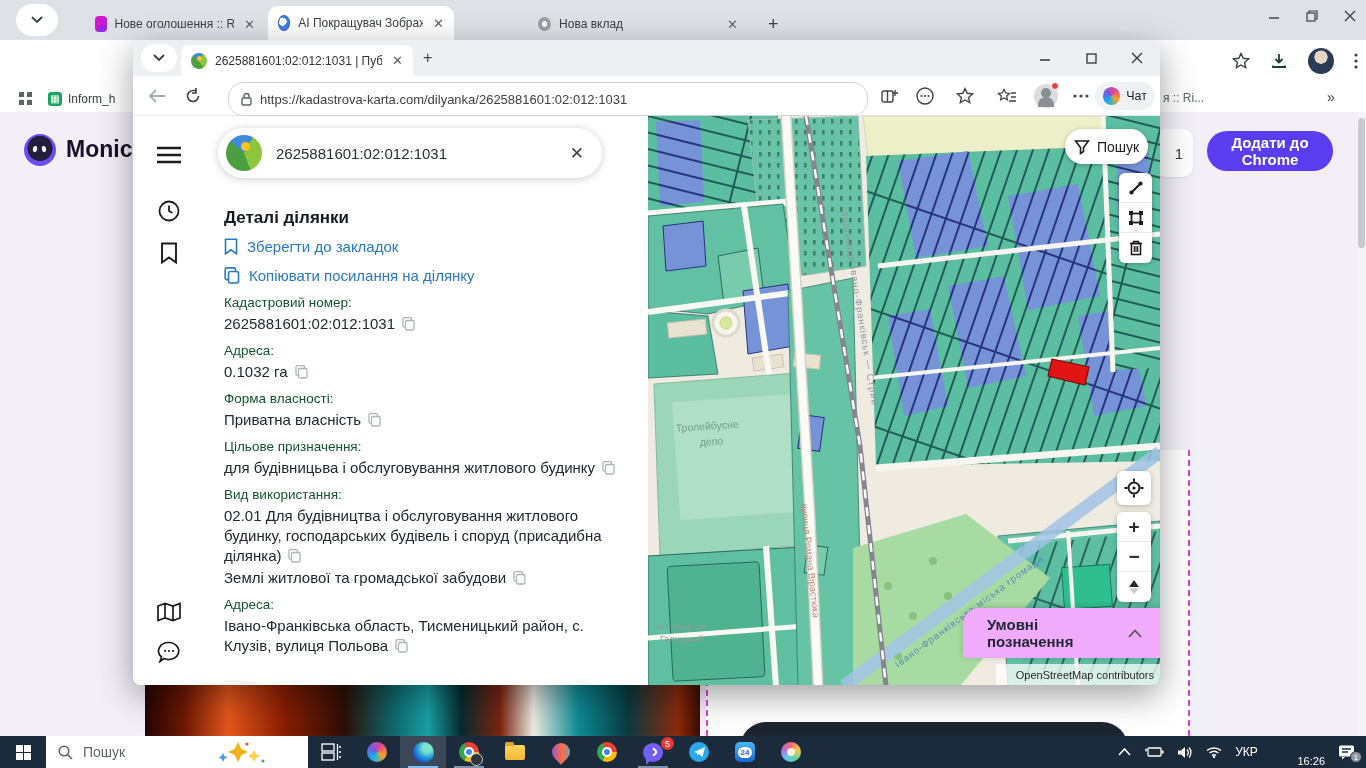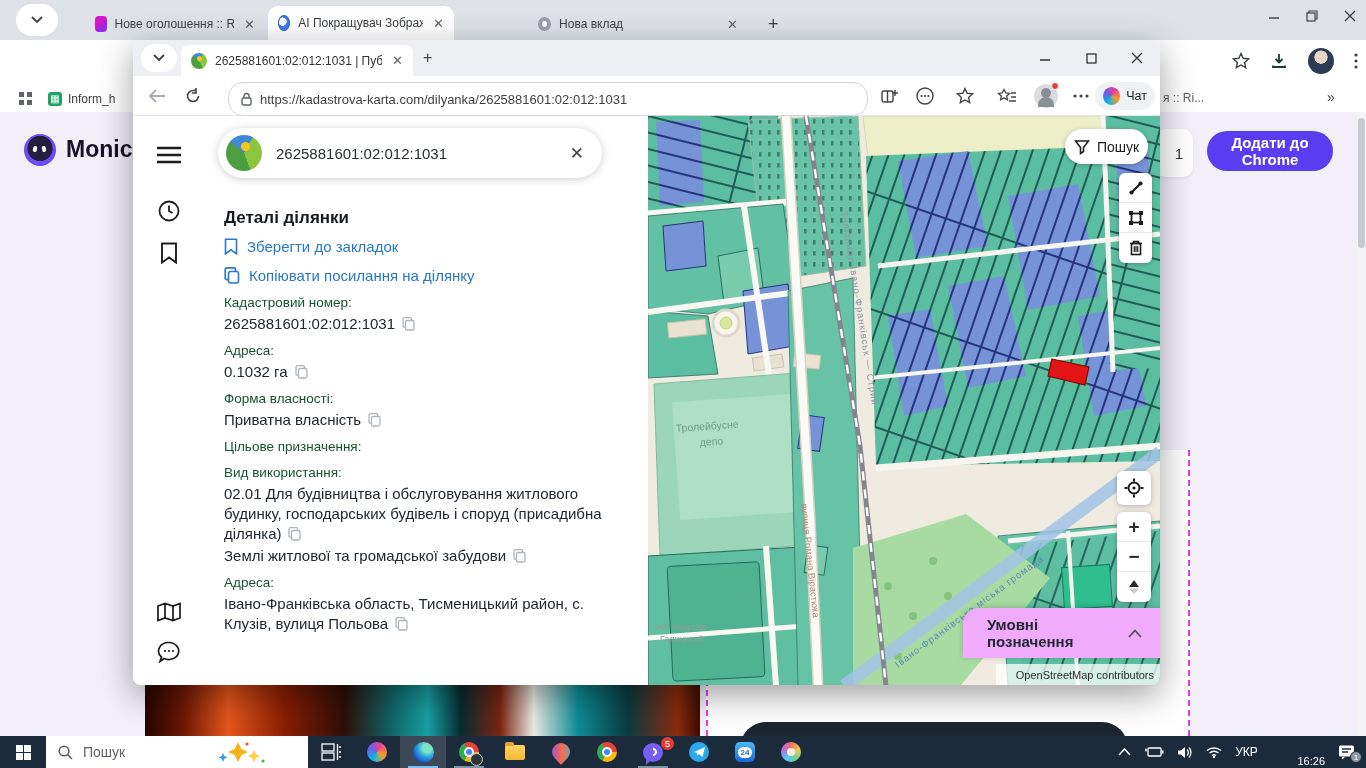--- a/index.html
+++ b/index.html
@@ -372,20 +372,24 @@
         <div class="fld-v"><span>0.1032 га</span><svg class="cp" width="13" height="14">
               <rect x="3.5" y="3.5" width="8.5" height="9.5" rx="1.5" fill="none" stroke="#ADB4BB" stroke-width="1.3"></rect>
               <path d="M9.5,3.5 L9.5,1.9 a1.2,1.2 0 0 0 -1.2,-1.2 L2.4,0.7 a1.4,1.4 0 0 0 -1.4,1.4 L1,9 a1.2,1.2 0 0 0 1.2,1.2 L3.5,10.2" fill="none" stroke="#ADB4BB" stroke-width="1.3"></path>
             </svg></div>
         <div class="fld-l">Форма власності:</div>
         <div class="fld-v"><span>Приватна власність</span><svg class="cp" width="13" height="14">
               <rect x="3.5" y="3.5" width="8.5" height="9.5" rx="1.5" fill="none" stroke="#ADB4BB" stroke-width="1.3"></rect>
               <path d="M9.5,3.5 L9.5,1.9 a1.2,1.2 0 0 0 -1.2,-1.2 L2.4,0.7 a1.4,1.4 0 0 0 -1.4,1.4 L1,9 a1.2,1.2 0 0 0 1.2,1.2 L3.5,10.2" fill="none" stroke="#ADB4BB" stroke-width="1.3"></path>
             </svg></div>
         <div class="fld-l">Цільове призначення:</div>
+        <div class="fld-v"><span>для будівницьва і обслуговування житлового будинку</span><svg class="cp" width="13" height="14">
+              <rect x="3.5" y="3.5" width="8.5" height="9.5" rx="1.5" fill="none" stroke="#ADB4BB" stroke-width="1.3"></rect>
+              <path d="M9.5,3.5 L9.5,1.9 a1.2,1.2 0 0 0 -1.2,-1.2 L2.4,0.7 a1.4,1.4 0 0 0 -1.4,1.4 L1,9 a1.2,1.2 0 0 0 1.2,1.2 L3.5,10.2" fill="none" stroke="#ADB4BB" stroke-width="1.3"></path>
+            </svg></div>
         <div class="fld-l">Вид використання:</div>
         <div class="fld-v"><span>02.01 Для будівництва і обслуговування житлового будинку, господарських будівель і споруд (присадибна ділянка)</span><svg class="cp" width="13" height="14">
               <rect x="3.5" y="3.5" width="8.5" height="9.5" rx="1.5" fill="none" stroke="#ADB4BB" stroke-width="1.3"></rect>
               <path d="M9.5,3.5 L9.5,1.9 a1.2,1.2 0 0 0 -1.2,-1.2 L2.4,0.7 a1.4,1.4 0 0 0 -1.4,1.4 L1,9 a1.2,1.2 0 0 0 1.2,1.2 L3.5,10.2" fill="none" stroke="#ADB4BB" stroke-width="1.3"></path>
             </svg></div>
         <div class="fld-v"><span>Землі житлової та громадської забудови</span><svg class="cp" width="13" height="14">
               <rect x="3.5" y="3.5" width="8.5" height="9.5" rx="1.5" fill="none" stroke="#ADB4BB" stroke-width="1.3"></rect>
               <path d="M9.5,3.5 L9.5,1.9 a1.2,1.2 0 0 0 -1.2,-1.2 L2.4,0.7 a1.4,1.4 0 0 0 -1.4,1.4 L1,9 a1.2,1.2 0 0 0 1.2,1.2 L3.5,10.2" fill="none" stroke="#ADB4BB" stroke-width="1.3"></path>
             </svg></div>
         <div class="fld-l">Адреса:</div>

